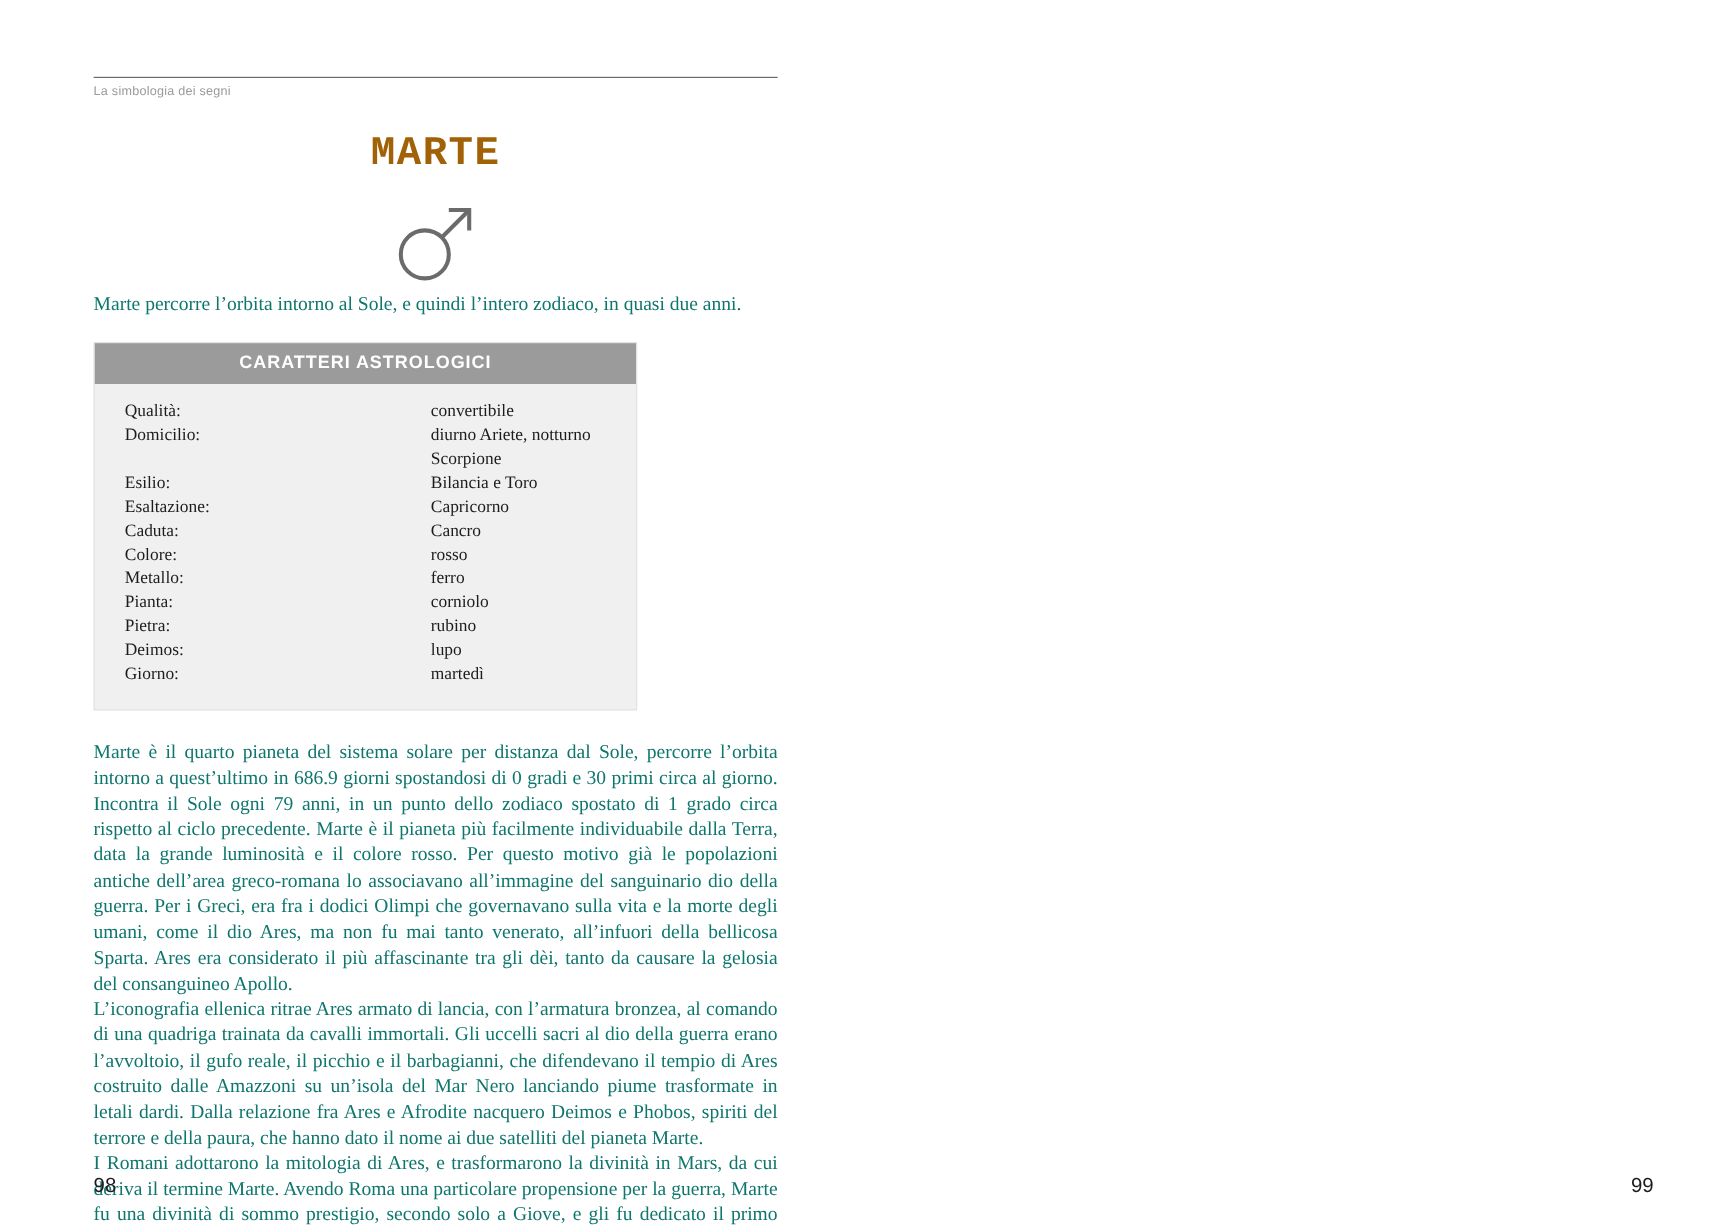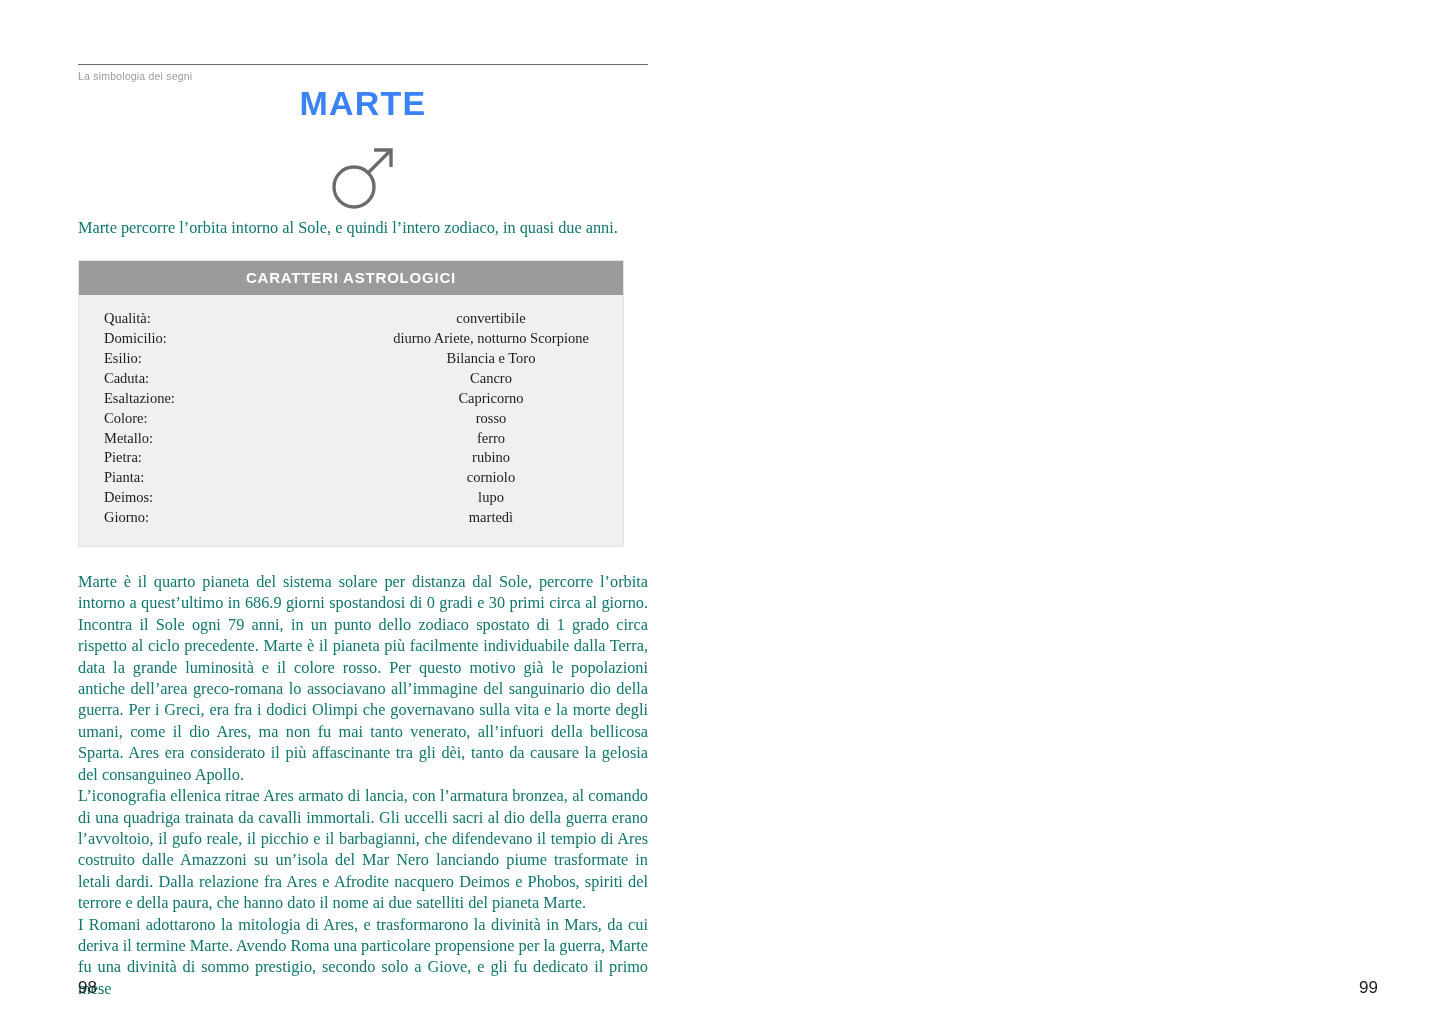--- a/index.html
+++ b/index.html
@@ -55,47 +55,47 @@
 
   
   .lp-content {
     position: absolute;
     left: 78px;
     top: 0;
     width: 570px;
   }
 
   .title {
-    font-family: Liberation Sans, sans-serif;
+    font-family: Liberation Mono, monospace;
     font-weight: bold;
     font-size: 34px;
     letter-spacing: 1.2px;
-    color: #3b82f6;
+    color: #a16207;
     text-align: center;
     margin: 0;
-    padding-top: 84px;
+    padding-top: 110px;
   }
 
   .glyph-wrap {
     text-align: center;
     margin-top: 16px;
     height: 78px;
   }
 
   .intro {
     margin-top: 28px;
     font-size: 16.5px;
     line-height: 1.30;
     color: #1a1a1a;
   }
 
   
   .astro-table {
     margin-top: 22px;
-    width: 546px;
+    width: 453px;
     background: #f0f0f0;
     border: 1px solid #e3e3e3;
     box-sizing: border-box;
   }
   .astro-table-head {
     background: #9b9b9b;
     color: #ffffff;
     font-family: "Liberation Sans", sans-serif;
     font-weight: bold;
     font-size: 15px;
@@ -108,21 +108,21 @@
   }
   .astro-row {
     display: flex;
     font-family: Liberation Serif, serif;
     font-size: 14.5px;
     line-height: 1.37;
     color: #1c1c1c;
     padding: 0 0 0 25px;
   }
   .astro-key   { width: 255px; flex: 0 0 255px; }
-  .astro-value { flex: 1 1 auto; text-align: center; }
+  .astro-value { flex: 1 1 auto; }
 
   
   .body-par {
     font-size: 16.3px;
     line-height: 1.315;
     text-align: justify;
     color: #0f766e;
     margin: 0;
   }
   .par-block { margin-top: 24px; }
@@ -174,42 +174,42 @@
           </div>
           <div class="astro-row">
             <div class="astro-key">Domicilio:</div>
             <div class="astro-value">diurno Ariete, notturno Scorpione</div>
           </div>
           <div class="astro-row">
             <div class="astro-key">Esilio:</div>
             <div class="astro-value">Bilancia e Toro</div>
           </div>
           <div class="astro-row">
+            <div class="astro-key">Esaltazione:</div>
+            <div class="astro-value">Capricorno</div>
+          </div>
+          <div class="astro-row">
             <div class="astro-key">Caduta:</div>
             <div class="astro-value">Cancro</div>
           </div>
           <div class="astro-row">
-            <div class="astro-key">Esaltazione:</div>
-            <div class="astro-value">Capricorno</div>
-          </div>
-          <div class="astro-row">
             <div class="astro-key">Colore:</div>
             <div class="astro-value">rosso</div>
           </div>
           <div class="astro-row">
             <div class="astro-key">Metallo:</div>
             <div class="astro-value">ferro</div>
           </div>
           <div class="astro-row">
+            <div class="astro-key">Pianta:</div>
+            <div class="astro-value">corniolo</div>
+          </div>
+          <div class="astro-row">
             <div class="astro-key">Pietra:</div>
             <div class="astro-value">rubino</div>
-          </div>
-          <div class="astro-row">
-            <div class="astro-key">Pianta:</div>
-            <div class="astro-value">corniolo</div>
           </div>
           <div class="astro-row">
             <div class="astro-key">Deimos:</div>
             <div class="astro-value">lupo</div>
           </div>
           <div class="astro-row">
             <div class="astro-key">Giorno:</div>
             <div class="astro-value">martedì</div>
           </div>
         </div>

